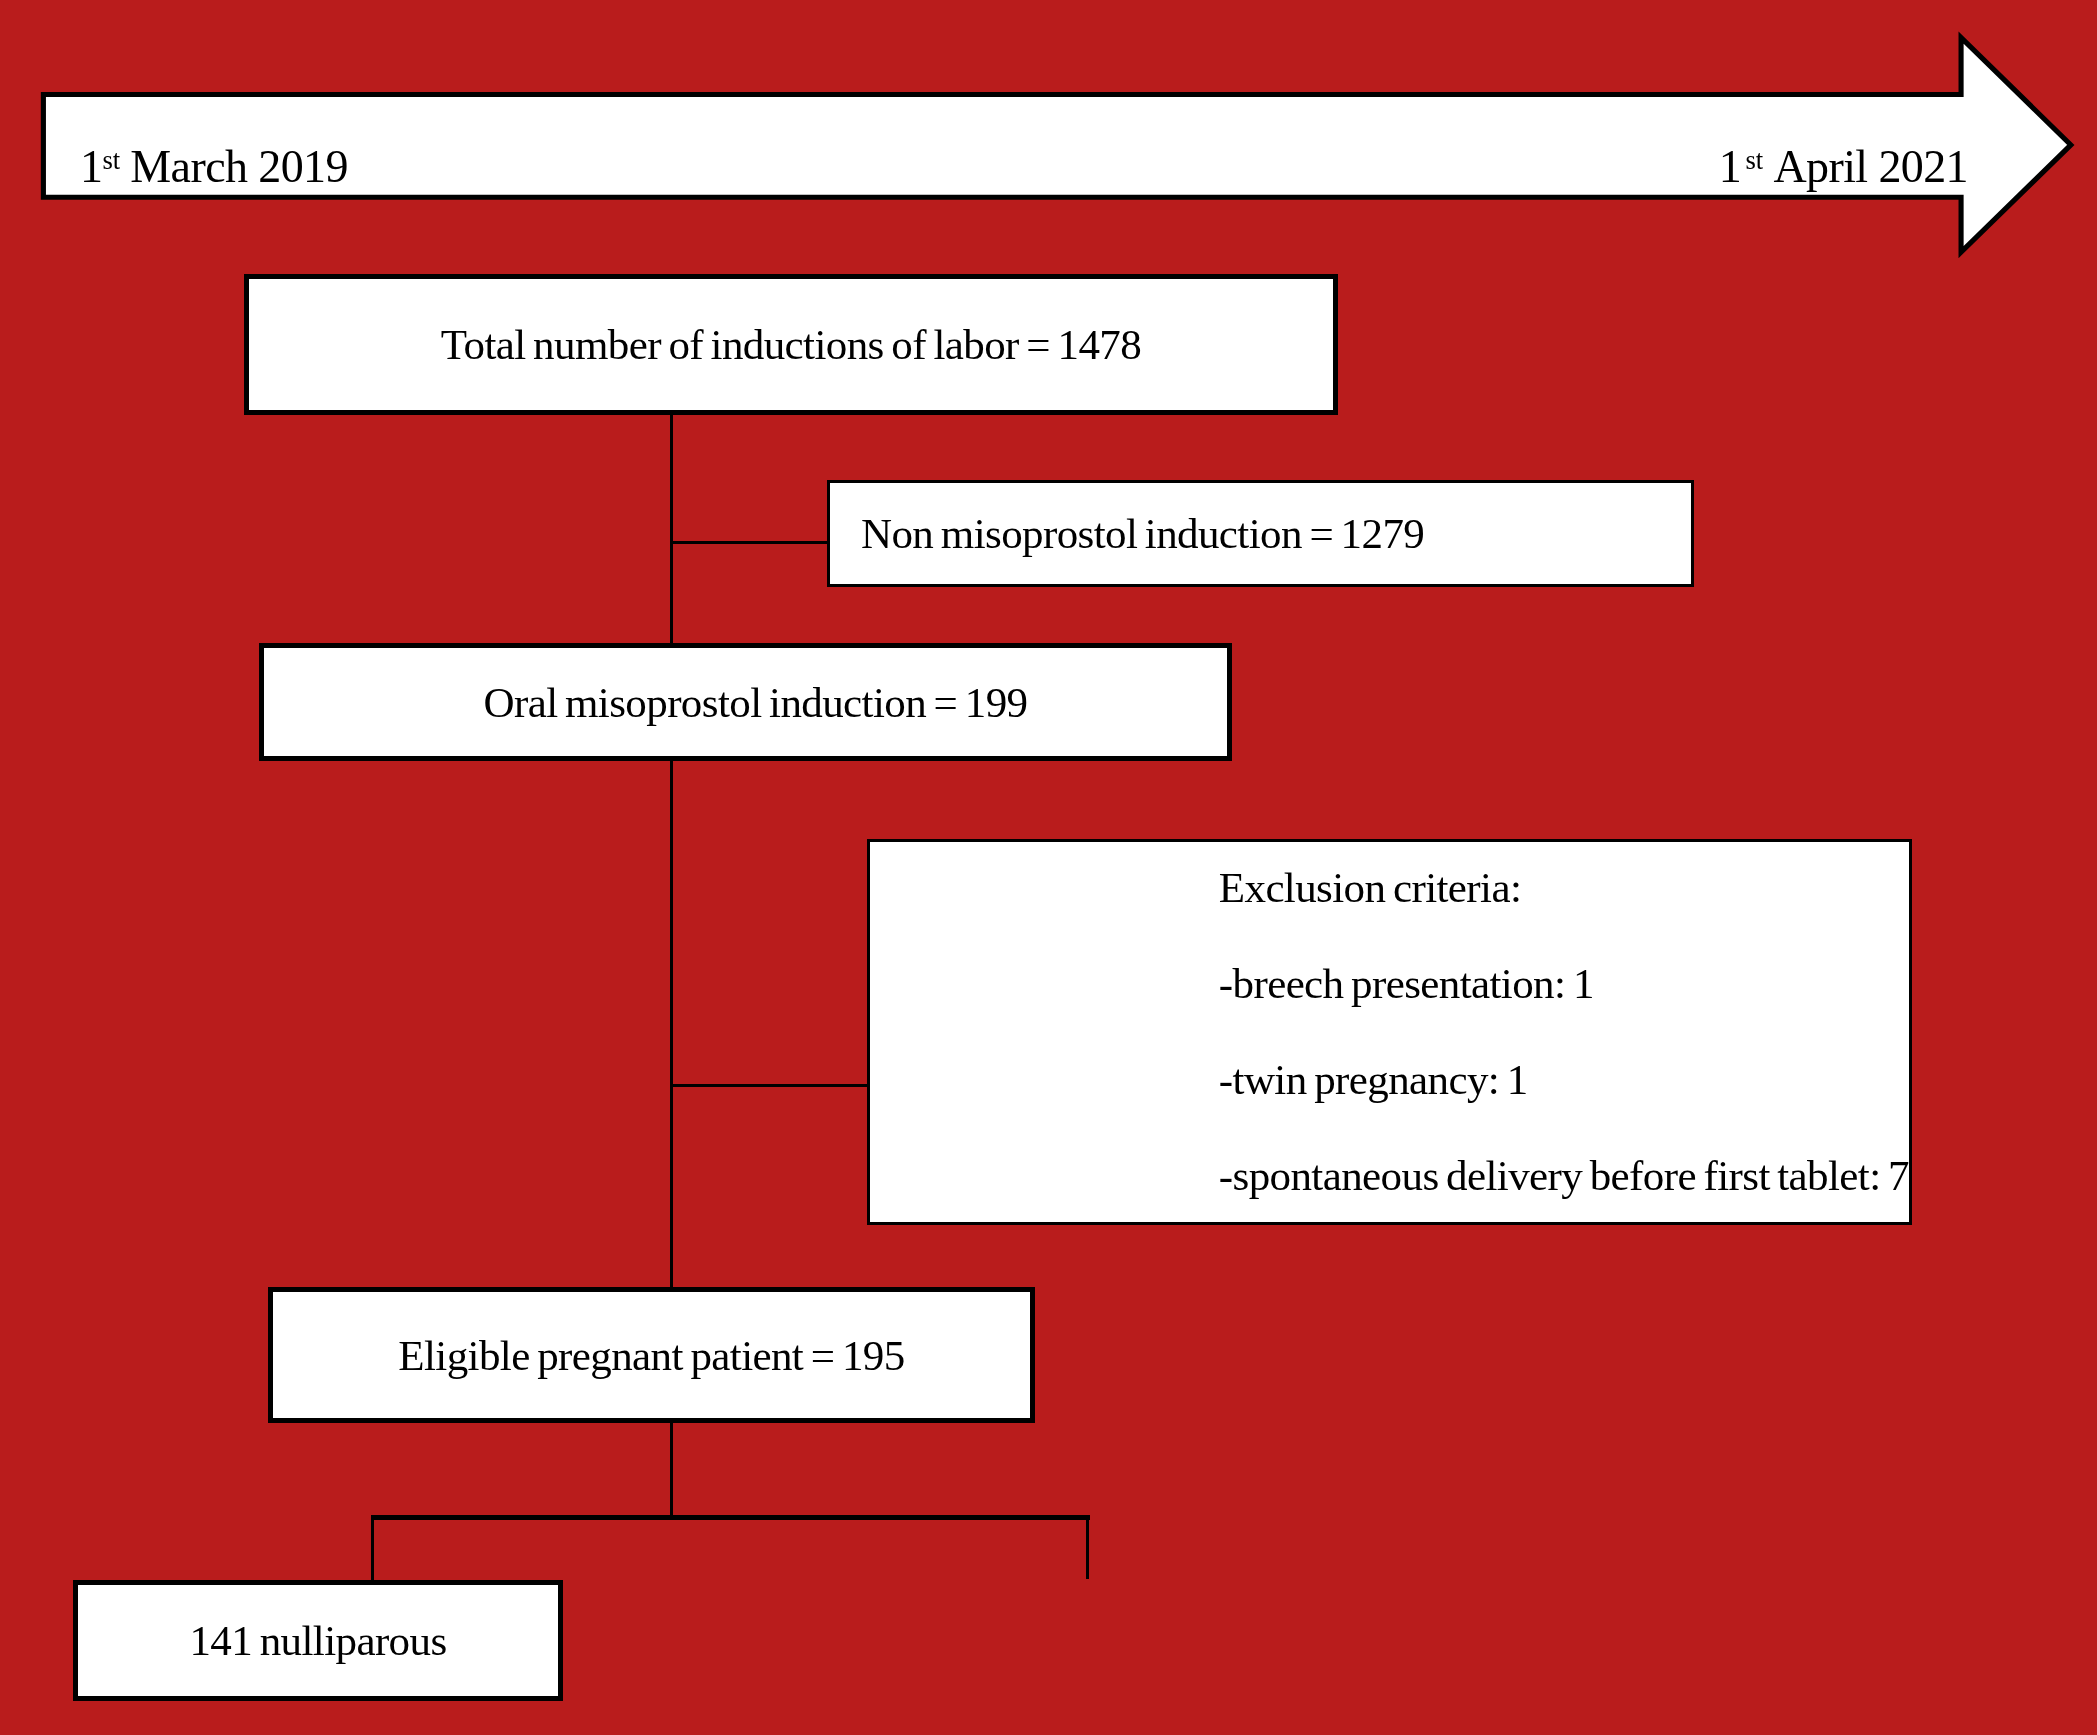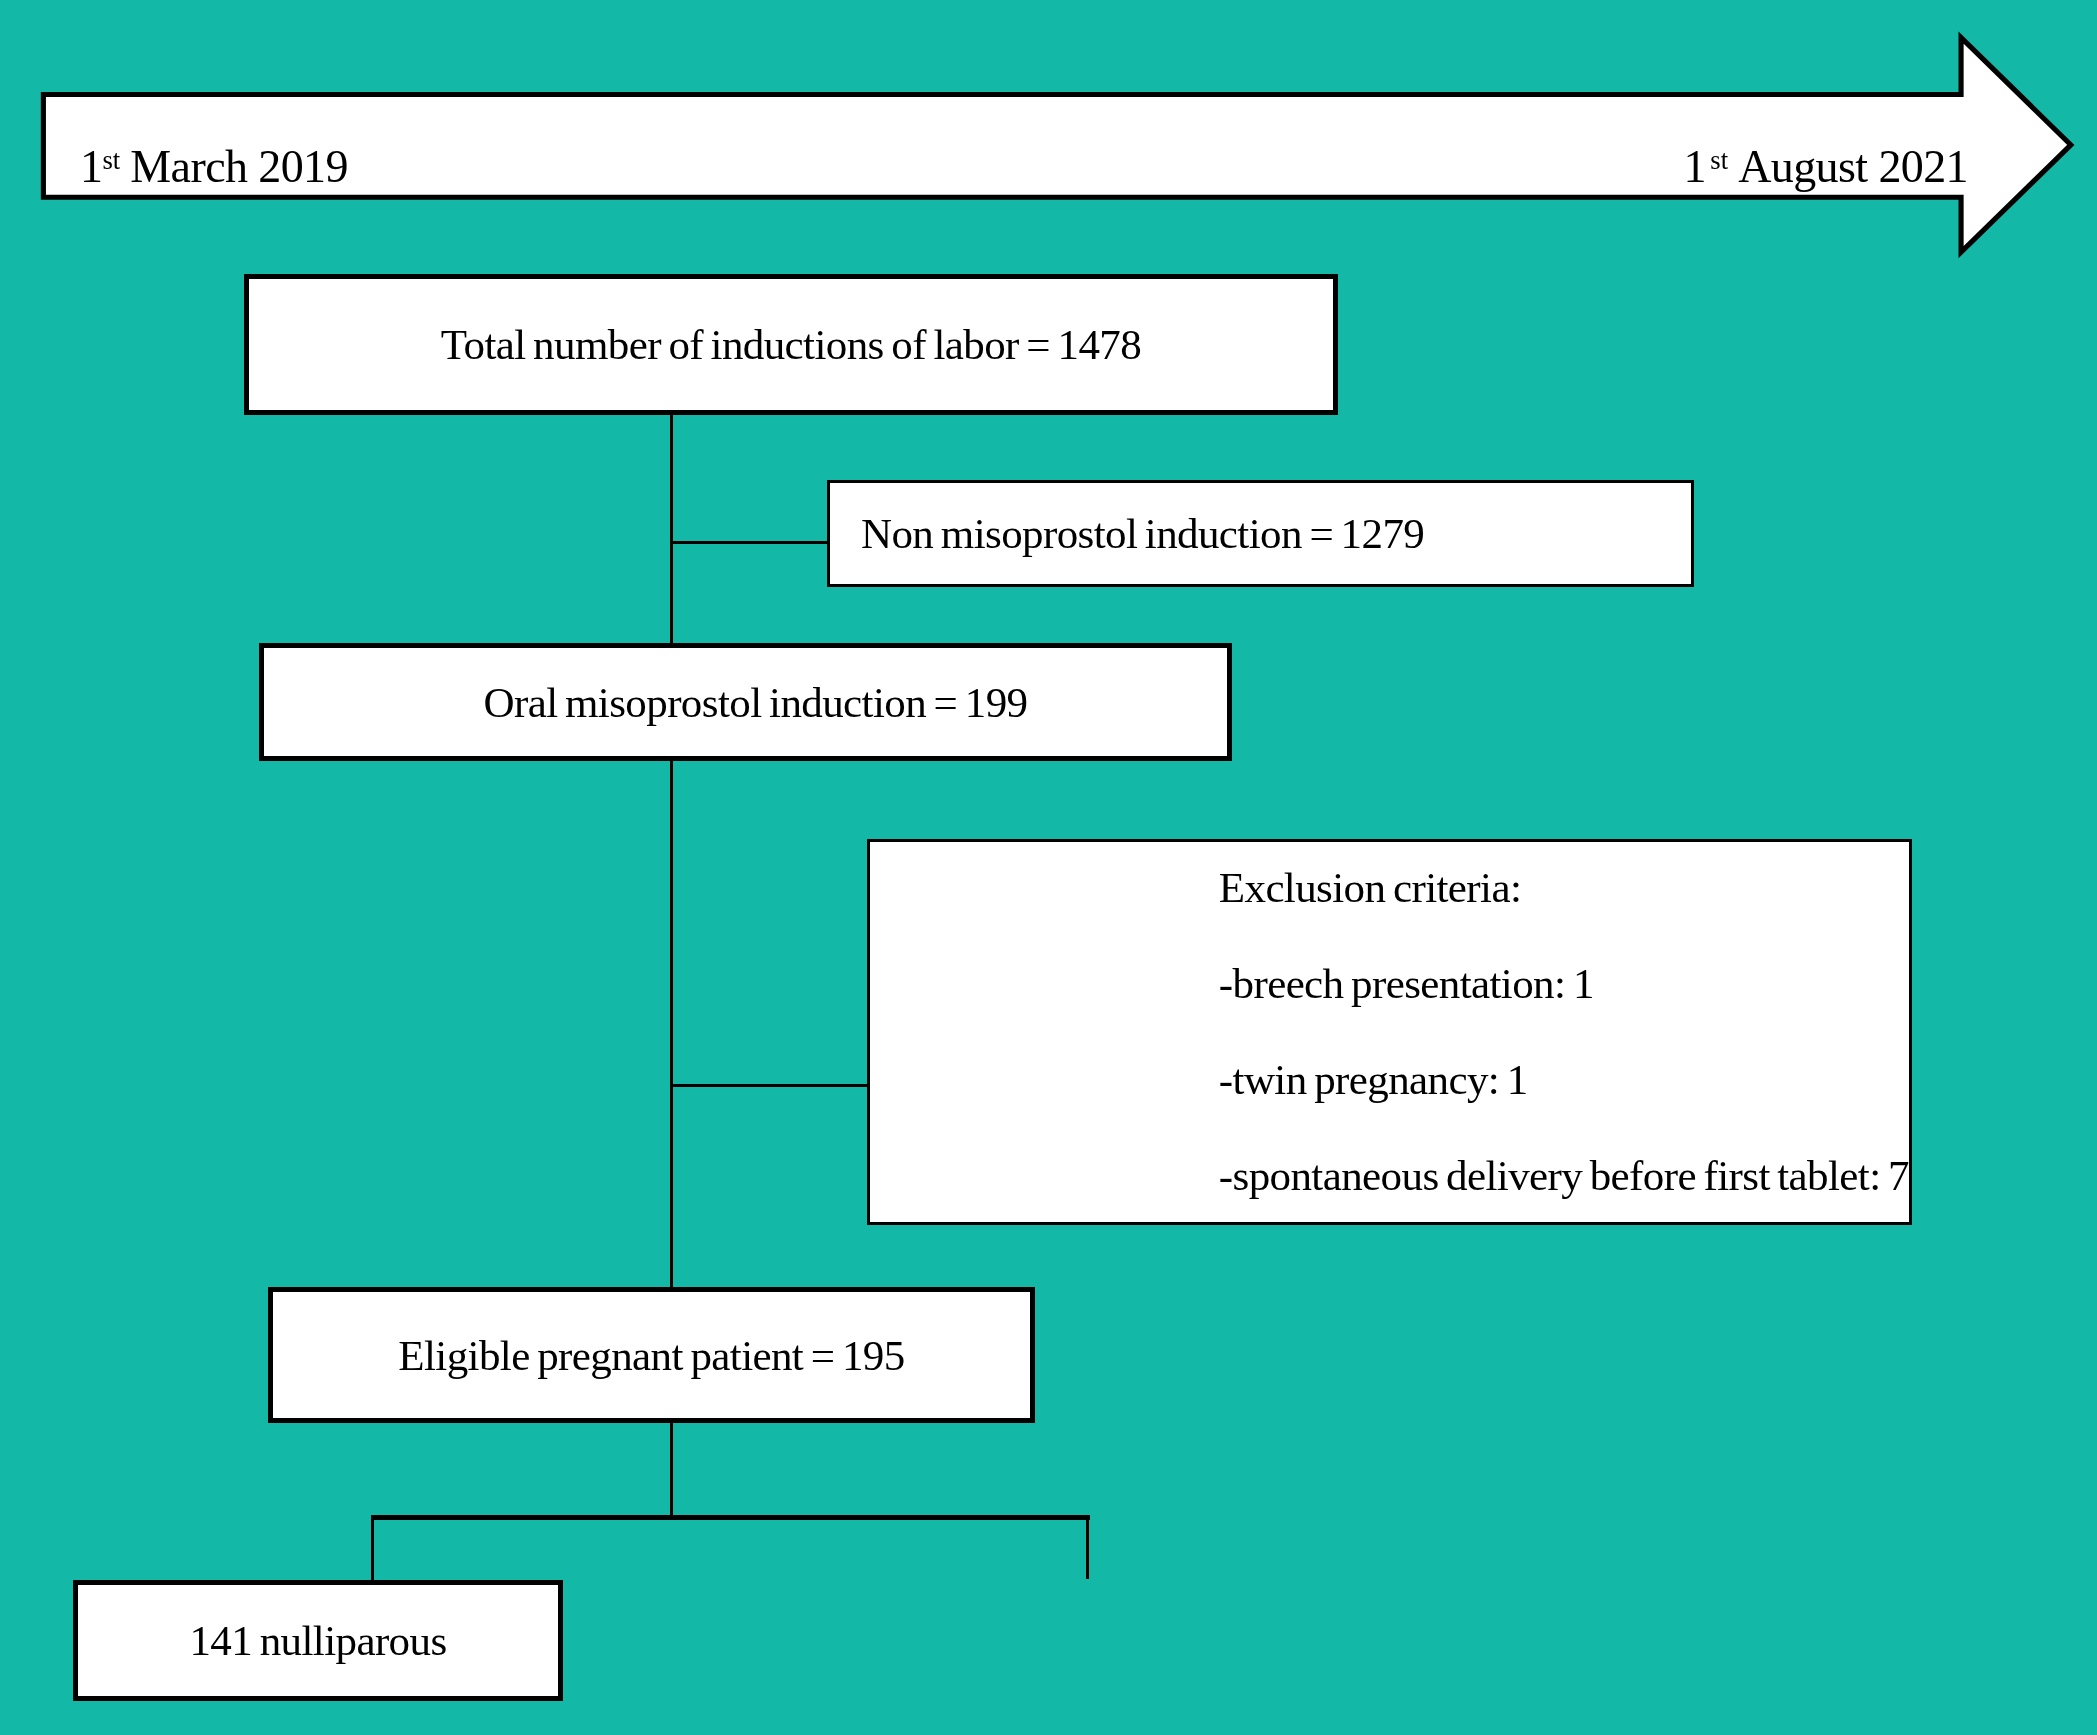--- a/index.html
+++ b/index.html
@@ -4,21 +4,21 @@
 <style>
   html, body {
     margin: 0;
     padding: 0;
     background: #ffffff;
   }
   .canvas {
     position: relative;
     width: 2097px;
     height: 1736px;
-    background: #14b8a6;
+    background: #b91c1c;
     color: #000000;
     font-family: "Liberation Serif", "DejaVu Serif", serif;
     overflow: hidden;
   }
 
   
   .arrow-svg {
     position: absolute;
     left: 0;
     top: 0;
@@ -93,21 +93,21 @@
 <div class="canvas">
 
   <svg class="arrow-svg" viewBox="0 0 3286 470" xmlns="http://www.w3.org/2000/svg">
     <polygon points="68,148 3073,148 3073,59 3245,227 3073,395 3073,309 68,309" fill="#ffffff" stroke="#000000" stroke-width="8" stroke-linejoin="miter"></polygon>
   </svg>
 
   <div class="t-label start">
     <span>1</span><sup>st</sup><span class="rest">March 2019</span>
   </div>
   <div class="t-label end">
-    <span>1</span><sup>st</sup><span class="rest">August 2021</span>
+    <span>1</span><sup>st</sup><span class="rest">April 2021</span>
   </div>
 
   <div class="line v1"></div>
   <div class="line h1"></div>
   <div class="line v2"></div>
   <div class="line h2"></div>
   <div class="line v3"></div>
   <div class="line tbar"></div>
   <div class="line dropL"></div>
   <div class="line dropR"></div>

